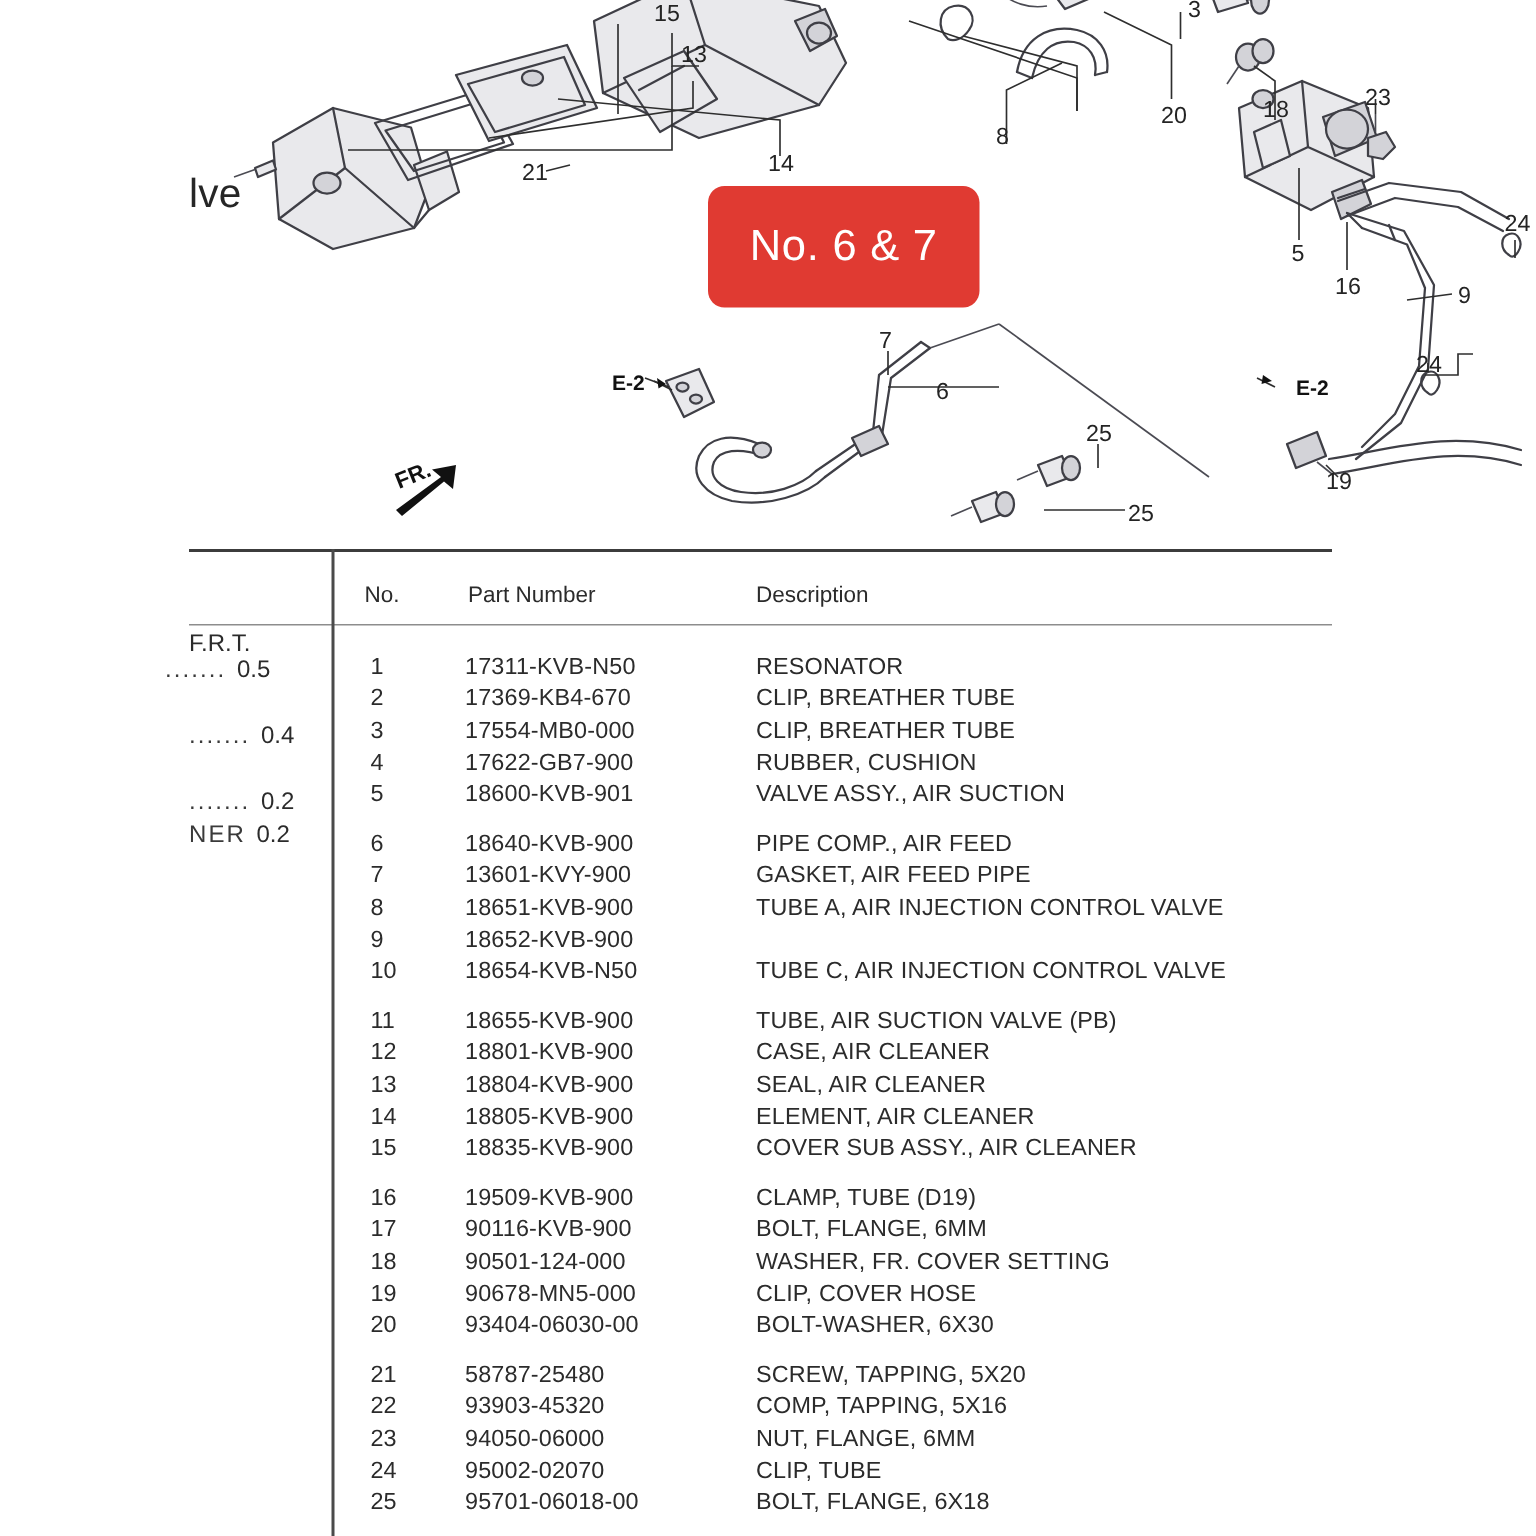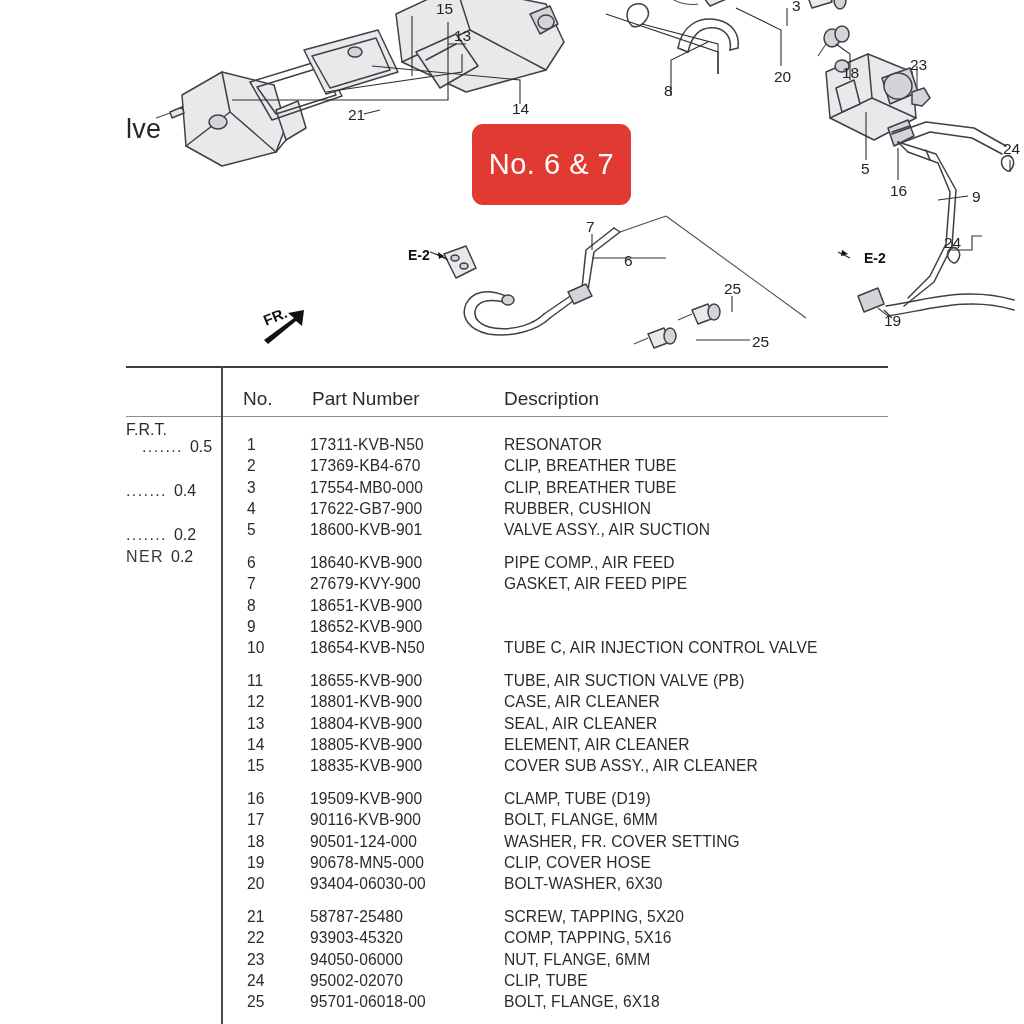--- a/index.html
+++ b/index.html
@@ -19,38 +19,38 @@
     font-size:27px;font-weight:normal;letter-spacing:.2px;color:#262626;margin-top:40px;
   }
 
   
   .diagram{position:absolute;left:126px;top:0px;width:898px;height:368px;}
   .diagram svg{display:block;}
 
   
   .badge{
     position:absolute;left:472px;top:124px;
-    width:159px;height:81px;
+    width:181px;height:81px;
     background:#e03a32;
     border-radius:11px;
     display:flex;align-items:center;justify-content:center;
   }
   .badge span{
     color:#ffffff;font-size:29px;font-weight:400;letter-spacing:.5px;
     font-family:"Liberation Sans", sans-serif;
   }
 
   
   .table-zone{position:absolute;left:0;top:366px;width:1024px;height:658px;}
   .rule{position:absolute;background:#4a4a4a;}
   .rule.top{left:126px;top:0px;width:762px;height:2px;background:#3c3c3c;}
   .rule.head{left:126px;top:50px;width:762px;height:1px;background:#8d8d8d;}
   .vdiv{position:absolute;left:221px;top:0px;width:2px;height:658px;background:#4a4a4a;}
 
-  .hdr{position:absolute;font-size:19px;color:#2b2b2b;top:22px;}
+  .hdr{position:absolute;font-size:15px;color:#2b2b2b;top:22px;}
   .hdr.no{left:243px;}
   .hdr.pn{left:312px;}
   .hdr.desc{left:504px;}
 
   
   .lt-row{position:absolute;font-size:16px;color:#2b2b2b;white-space:nowrap;}
   .lt-lead{letter-spacing:1.4px;color:#3a3a3a;}
   .lt-val{font-weight:400;margin-left:7px;}
 
   
@@ -295,21 +295,21 @@
     <div class="rule top"></div>
     <div class="rule head"></div>
     <div class="vdiv"></div>
 
     <div class="hdr no">No.</div>
     <div class="hdr pn">Part Number</div>
     <div class="hdr desc">Description</div>
 
     <div id="lt-host">
         <div class="lt-row" style="left: 126px; top: 22px; margin-top: 33px;">F.R.T.</div>
-        <div class="lt-row" style="left: 142px; top: 72px;"><span class="lt-lead">.......</span><span class="lt-val">0.5</span></div>
+        <div class="lt-row" style="left: 110px; top: 72px;"><span class="lt-lead">.......</span><span class="lt-val">0.5</span></div>
         <div class="lt-row" style="left: 126px; top: 116px;"><span class="lt-lead">.......</span><span class="lt-val">0.4</span></div>
         <div class="lt-row" style="left: 126px; top: 160px;"><span class="lt-lead">.......</span><span class="lt-val">0.2</span></div>
         <div class="lt-row" style="left: 126px; top: 182px;"><span class="lt-lead">NER</span><span class="lt-val">0.2</span></div>
       </div>
 
     <div id="rows-host">
         <div class="prow" style="top: 70px; left: 0px; width: 1024px;">
           <span class="c-no">1</span>
           <span class="c-pn">17311-KVB-N50</span>
           <span class="c-desc">RESONATOR</span>
@@ -334,26 +334,27 @@
           <span class="c-pn">18600-KVB-901</span>
           <span class="c-desc">VALVE ASSY., AIR SUCTION</span>
         </div>
         <div class="prow" style="top: 188px; left: 0px; width: 1024px;">
           <span class="c-no">6</span>
           <span class="c-pn">18640-KVB-900</span>
           <span class="c-desc">PIPE COMP., AIR FEED</span>
         </div>
         <div class="prow" style="top: 209.3px; left: 0px; width: 1024px;">
           <span class="c-no">7</span>
-          <span class="c-pn">27679-KVY-900</span>
+          <span class="c-pn">13601-KVY-900</span>
           <span class="c-desc">GASKET, AIR FEED PIPE</span>
         </div>
         <div class="prow" style="top: 230.6px; left: 0px; width: 1024px;">
           <span class="c-no">8</span>
           <span class="c-pn">18651-KVB-900</span>
+          <span class="c-desc">TUBE A, AIR INJECTION CONTROL VALVE</span>
         </div>
         <div class="prow" style="top: 251.9px; left: 0px; width: 1024px;">
           <span class="c-no">9</span>
           <span class="c-pn">18652-KVB-900</span>
         </div>
         <div class="prow" style="top: 273.2px; left: 0px; width: 1024px;">
           <span class="c-no">10</span>
           <span class="c-pn">18654-KVB-N50</span>
           <span class="c-desc">TUBE C, AIR INJECTION CONTROL  VALVE</span>
         </div>

